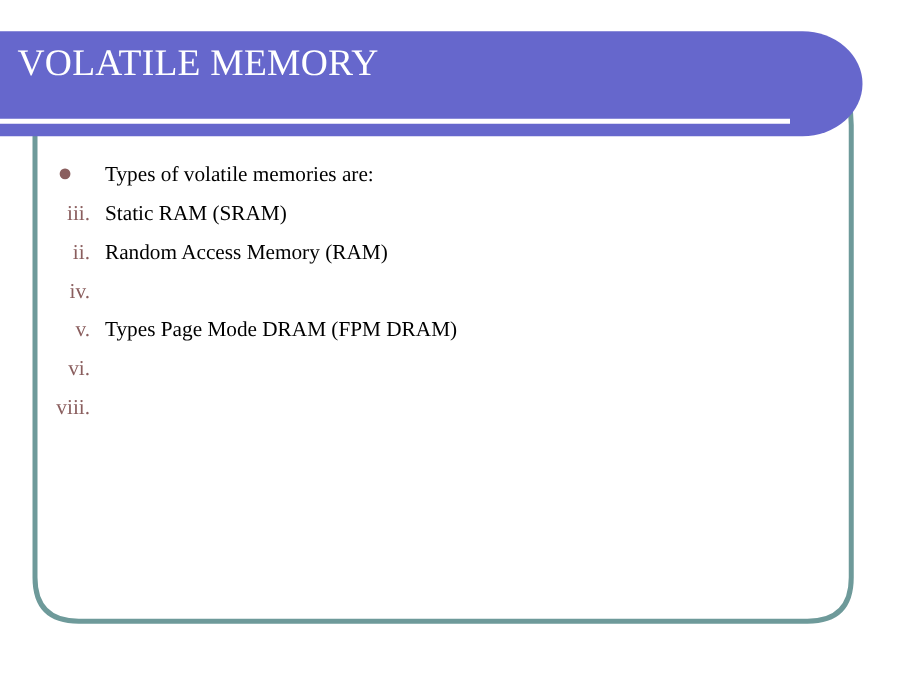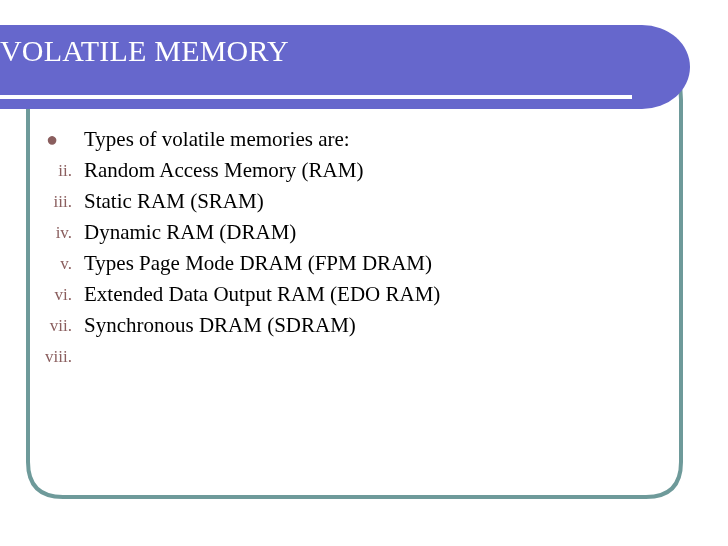--- a/index.html
+++ b/index.html
@@ -48,21 +48,21 @@
     left: 0px;
     top: 70px;
     width: 642px;
     height: 4px;
     background: #ffffff;
     z-index: 4;
   }
 
   .title-text {
     position: absolute;
-    left: 0;
+    left: 14px;
     top: 31px;
     z-index: 5;
     color: #ffffff;
     font-family: "Liberation Serif", "DejaVu Serif", serif;
     font-size: 30px;
     line-height: 40px;
     font-weight: normal;
     letter-spacing: 0.2px;
     white-space: nowrap;
   }
@@ -102,21 +102,21 @@
     width: 40px;
     left: 4px;
   }
 
   .item-text {
     position: absolute;
     left: 56px;
     top: 0;
     color: #000000;
     font-family: "Liberation Serif", "DejaVu Serif", serif;
-    font-size: 21px;
+    font-size: 17px;
     line-height: 31px;
   }
 </style>
 </head>
 <body>
 
 <div id="slide">
 
   <svg class="frame-svg" viewBox="0 0 728 546" aria-hidden="true">
     <path d="M 28 60
@@ -134,47 +134,41 @@
   <div class="title-text">VOLATILE MEMORY</div>
 
   <div class="body-list">
 
     <div class="list-item">
       <span class="marker bullet-dot">●</span>
       <span class="item-text">Types of volatile memories are:</span>
     </div>
 
     <div class="list-item">
+      <span class="marker">iii.</span>
+      <span class="item-text">Static RAM (SRAM)</span>
+    </div>
+
+    <div class="list-item">
       <span class="marker">ii.</span>
       <span class="item-text">Random Access Memory (RAM)</span>
     </div>
 
     <div class="list-item">
-      <span class="marker">iii.</span>
-      <span class="item-text">Static RAM (SRAM)</span>
-    </div>
-
-    <div class="list-item">
       <span class="marker">iv.</span>
-      <span class="item-text">Dynamic RAM (DRAM)</span>
     </div>
 
     <div class="list-item">
       <span class="marker">v.</span>
       <span class="item-text">Types Page Mode DRAM (FPM DRAM)</span>
     </div>
 
     <div class="list-item">
       <span class="marker">vi.</span>
-      <span class="item-text">Extended Data Output RAM (EDO RAM)</span>
     </div>
 
-    <div class="list-item">
-      <span class="marker">vii.</span>
-      <span class="item-text">Synchronous DRAM (SDRAM)</span>
-    </div>
 
     <div class="list-item">
       <span class="marker">viii.</span>
     </div>
 
   </div>
 </div>
 
 </body></html>

